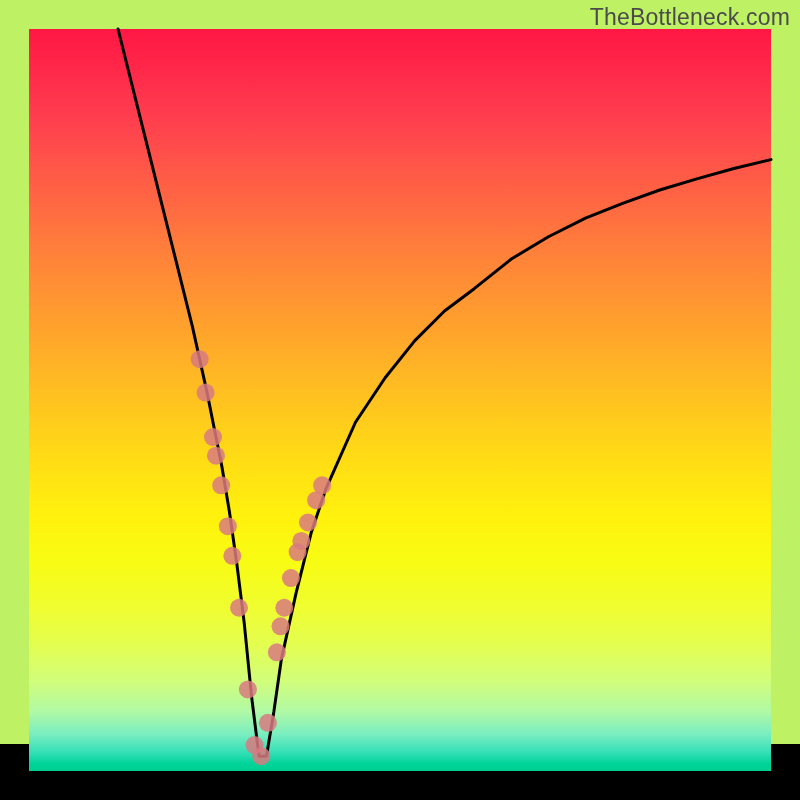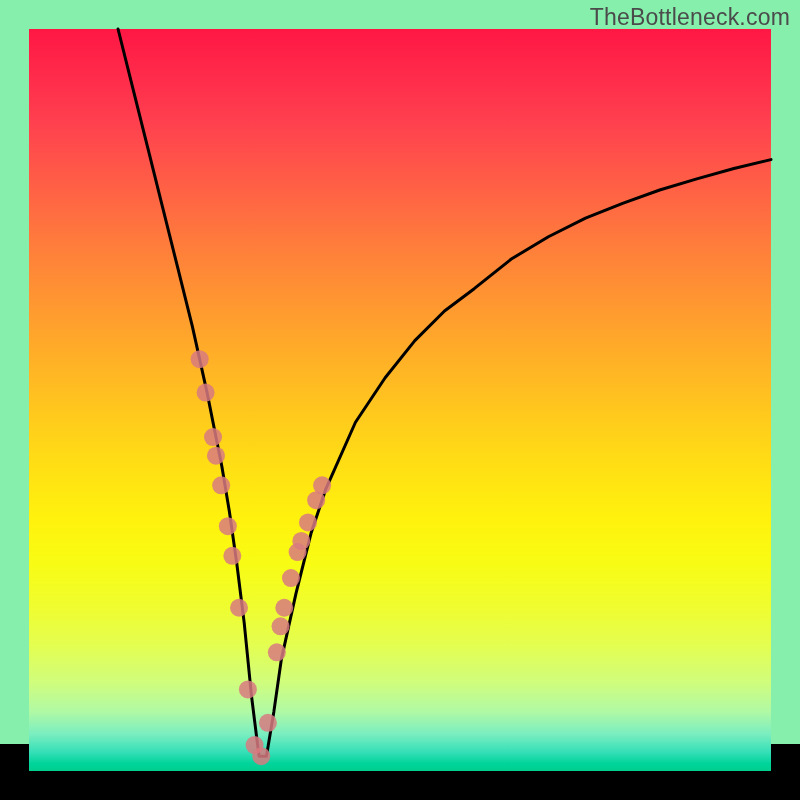--- a/index.html
+++ b/index.html
@@ -10,21 +10,21 @@
     overflow: hidden;
     background: #000;
     font-family: Arial, Helvetica, sans-serif;
   }
   .frame {
     position: absolute;
     left: 0;
     top: 0;
     width: 800px;
     height: 744px;
-    background: #86efac;
+    background: #bef264;
   }
   .plot {
     position: absolute;
     left: 29px;
     top: 29px;
     width: 742px;
     height: 742px;
     
     background: linear-gradient(to bottom,
       #ff1744 0%,

